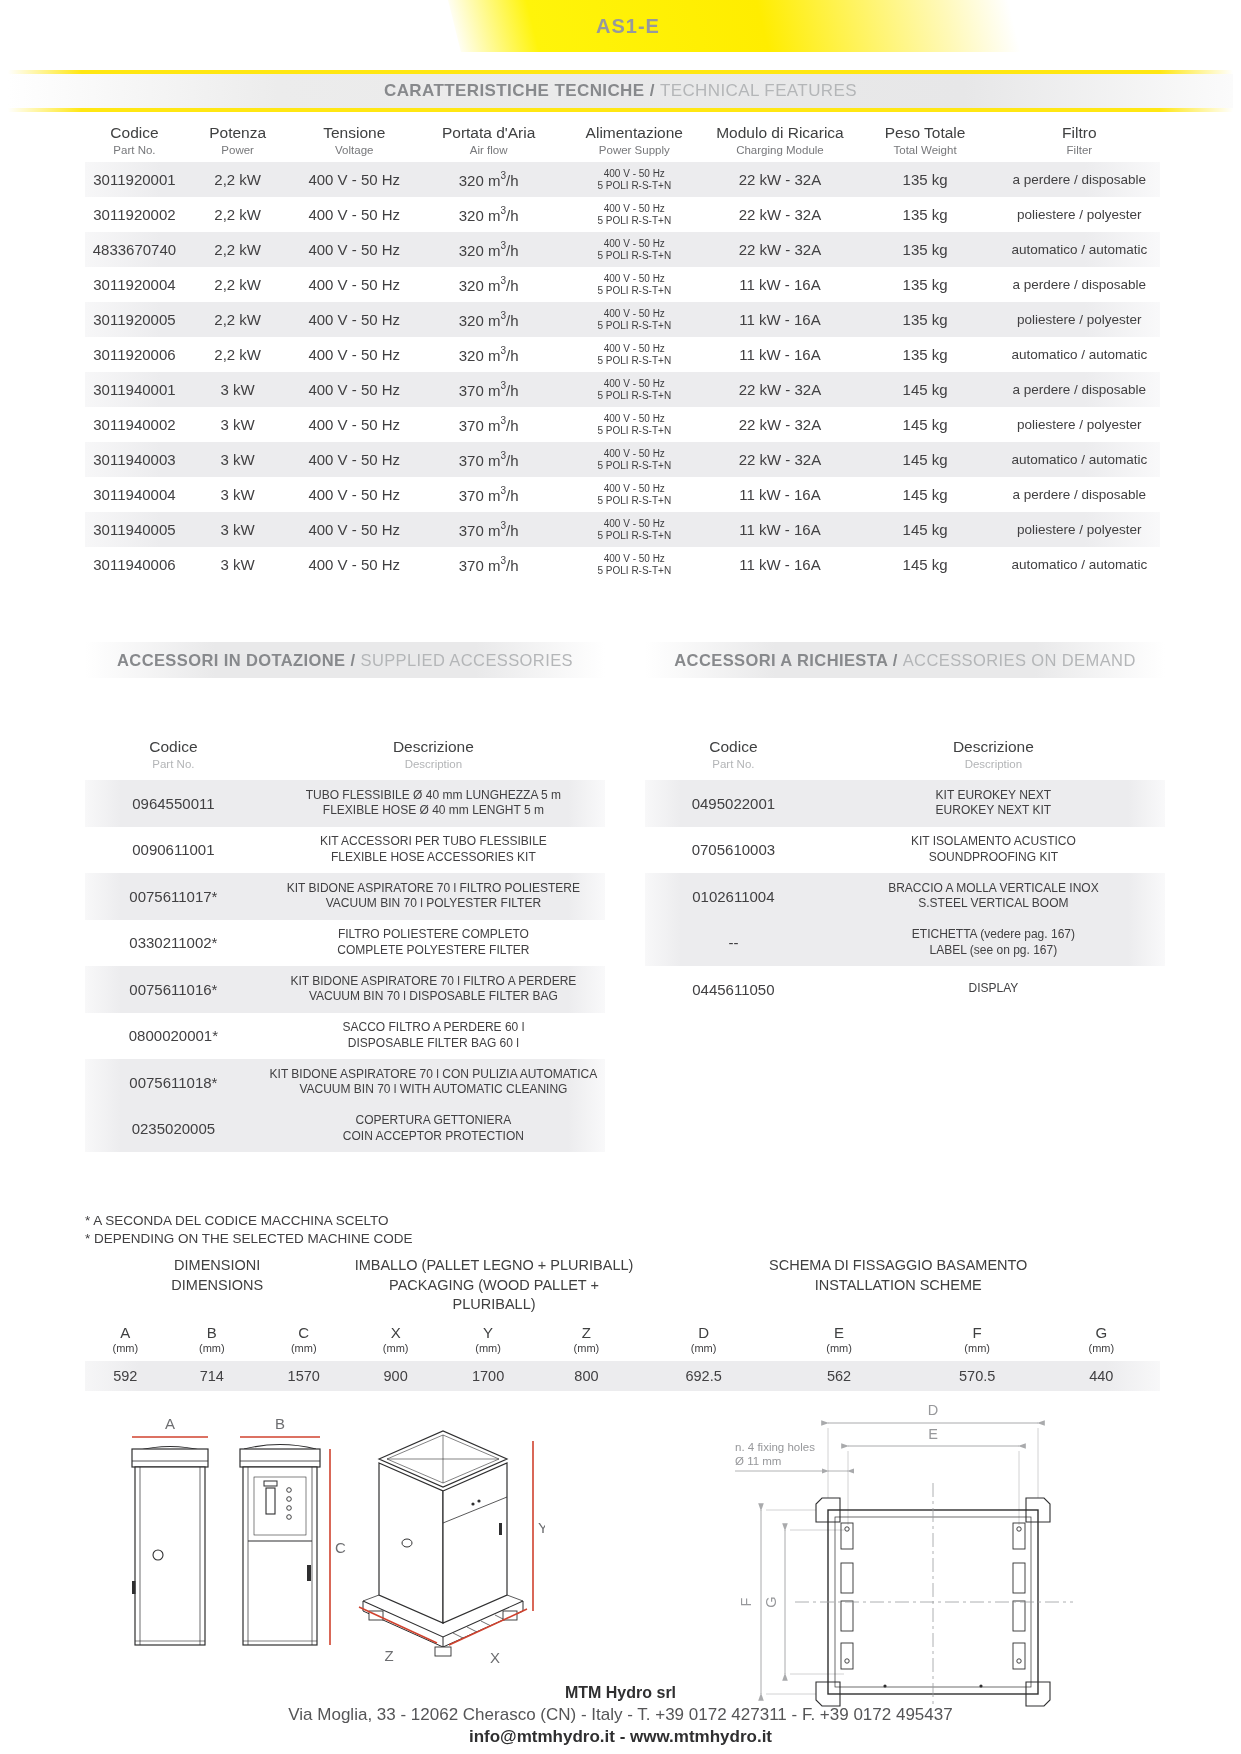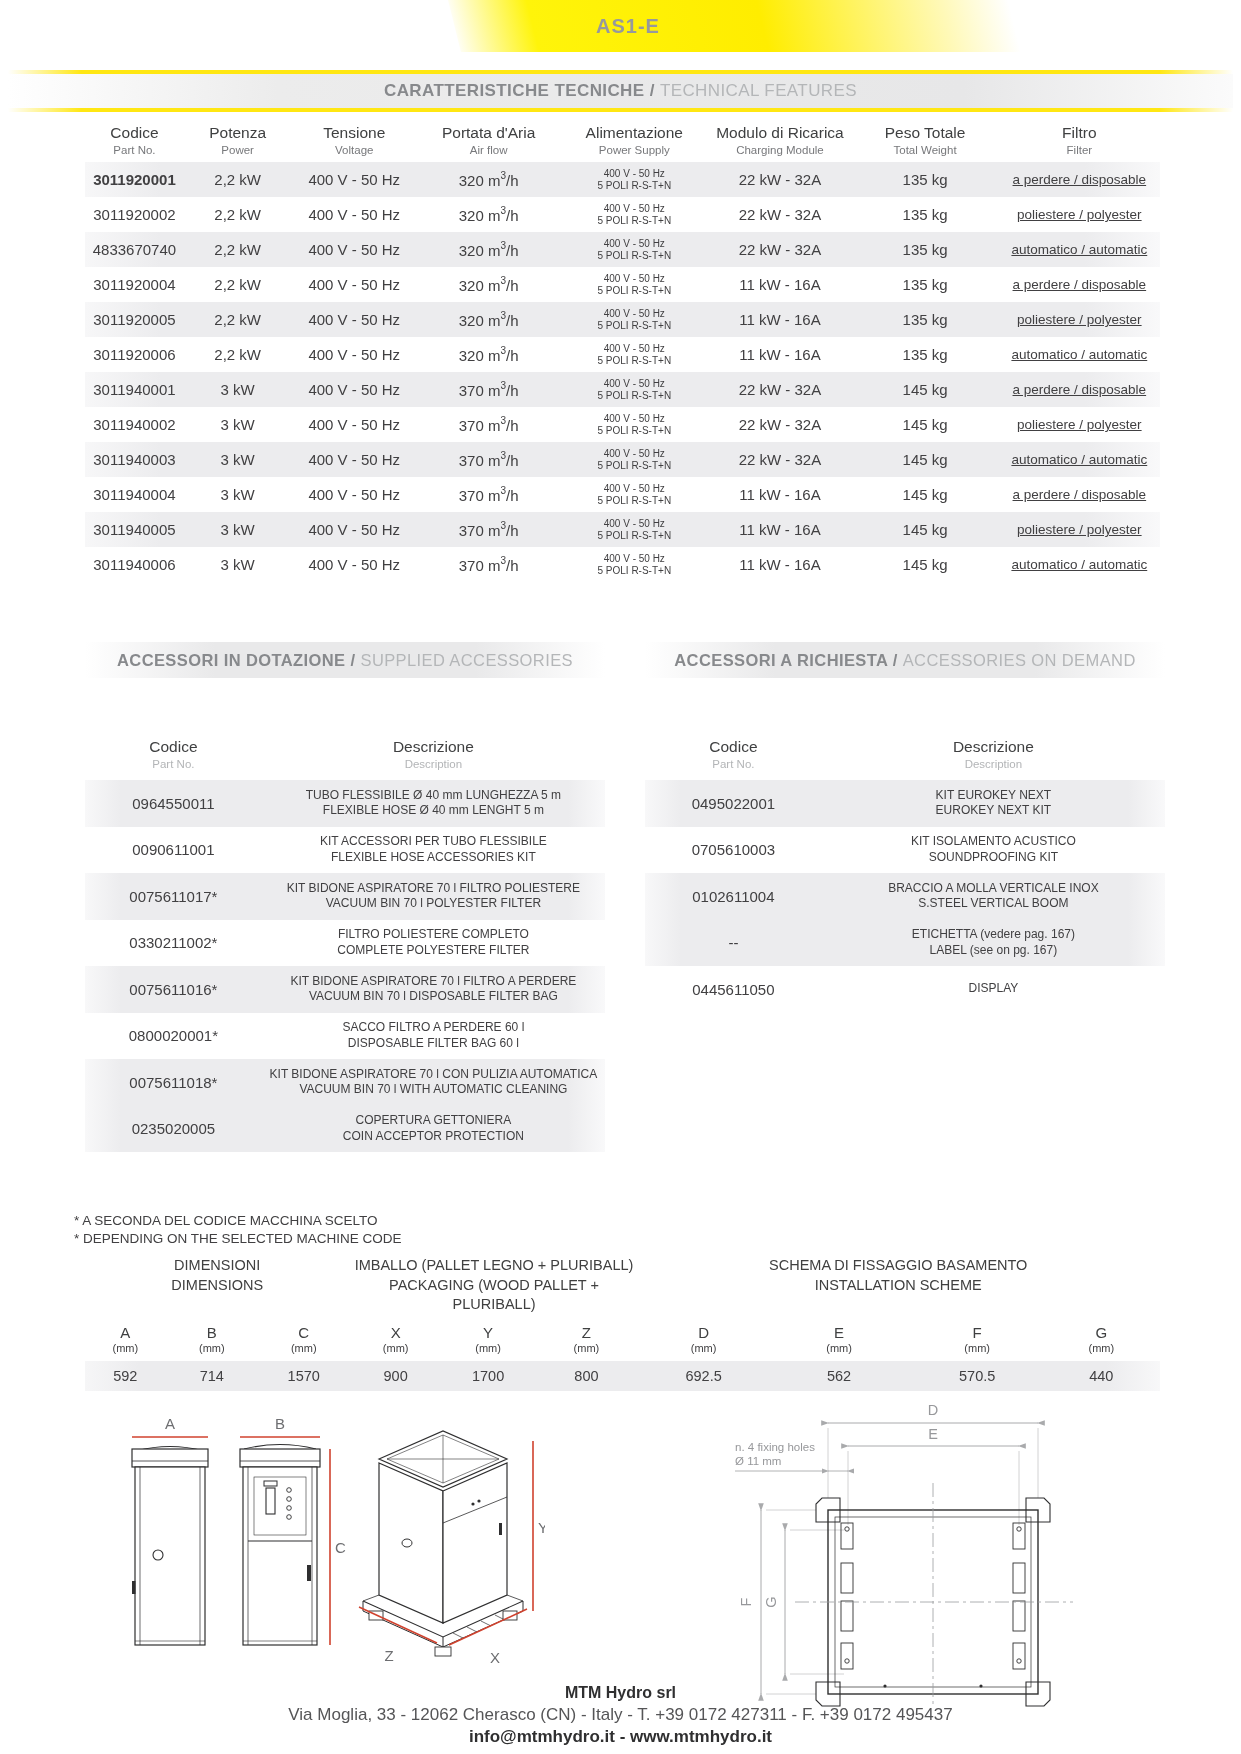--- a/index.html
+++ b/index.html
@@ -31,38 +31,38 @@
   .tech-table{position:absolute;left:85px;top:124px;width:1075px;}
   .tech-head{display:flex;text-align:center;}
   .th-cell{box-sizing:border-box;}
   .th-cell .it{font-size:15.5px;color:#3f4041;}
   .th-cell .en{font-size:11.5px;color:#77787b;margin-top:2px;}
   .t-rows{margin-top:6px;}
   .t-row{display:flex;align-items:center;height:35px;}
   .t-row.shaded{background:linear-gradient(90deg,#f7f7f8 0%,#ececee 7%,#ececee 93%,#f9f9fa 100%);}
   .tc{box-sizing:border-box;text-align:center;font-size:15px;color:#414042;}
   .cell-supply{font-size:10px;line-height:1.2;}
-  .cell-filter{font-size:13.5px;text-decoration:underline;}
+  .cell-filter{font-size:13.5px;}
   .cell-air sup{font-size:10px;position:relative;top:-1px;}
 
   
   .acc-table{position:absolute;top:738px;width:520px;}
   .acc-table.left{left:85px;} .acc-table.right{left:645px;}
   .a-head{display:flex;text-align:center;padding-bottom:10px;}
   .a-head .col{box-sizing:border-box;}
   .a-head .it{font-size:15.5px;color:#3f4041;}
   .a-head .en{font-size:11.5px;color:#b3b5b7;margin-top:2px;}
   .a-code-w{width:34%;} .a-desc-w{width:66%;}
   .a-row{display:flex;align-items:center;height:46.5px;}
   .a-row.shaded{background:linear-gradient(90deg,#f8f8f9 0%,#ececee 7%,#ececee 93%,#f9f9fa 100%);}
   .a-code{width:34%;font-size:15px;}
   .a-desc{width:66%;font-size:12px;line-height:1.3;}
 
   
-  .footnotes{position:absolute;left:74px;top:1212px;font-size:13.5px;color:#414042;line-height:1.35;}
+  .footnotes{position:absolute;left:85px;top:1212px;font-size:13.5px;color:#414042;line-height:1.35;}
 
   
   .dims{position:absolute;left:85px;top:1256px;width:1075px;}
   .dims-groups{display:flex;text-align:center;}
   .g-cell div{font-size:14.5px;color:#404040;line-height:1.35;}
   .dims-letters{display:flex;text-align:center;margin-top:9px;}
   .dl-cell .letter{font-size:15px;color:#3f4041;}
   .dl-cell .unit{font-size:11px;color:#414042;margin-top:1px;}
   .dims-values{display:flex;align-items:center;height:30px;margin-top:7px;
     background:linear-gradient(90deg,#f6f6f7 0%,#ececee 5%,#ececee 95%,#f8f8f9 100%);}
@@ -128,21 +128,21 @@
           <div class="it">Peso Totale</div>
           <div class="en">Total Weight</div>
         </div>
         <div class="th-cell" style="width: 15%;">
           <div class="it">Filtro</div>
           <div class="en">Filter</div>
         </div>
       </div>
     <div class="t-rows" id="tech-rows">
         <div class="t-row shaded">
-          <div class="tc" style="width: 9.2%; font-weight: bold;">3011920001</div>
+          <div class="tc" style="width: 9.2%;">3011920001</div>
           <div class="tc" style="width: 10%;">2,2 kW</div>
           <div class="tc" style="width: 11.7%;">400 V - 50 Hz</div>
           <div class="tc cell-air" style="width: 13.3%;">320 m<sup>3</sup>/h</div>
           <div class="tc cell-supply" style="width: 13.8%;">
             <div>400 V - 50 Hz</div>
             <div>5 POLI R-S-T+N</div>
           </div>
           <div class="tc" style="width: 13.3%;">22 kW - 32A</div>
           <div class="tc" style="width: 13.7%;">135 kg</div>
           <div class="tc cell-filter" style="width: 15%;">a perdere / disposable</div>

